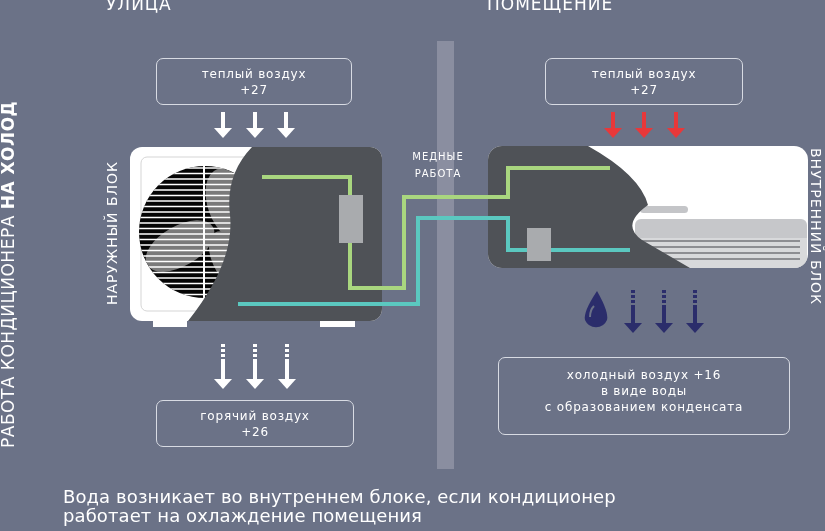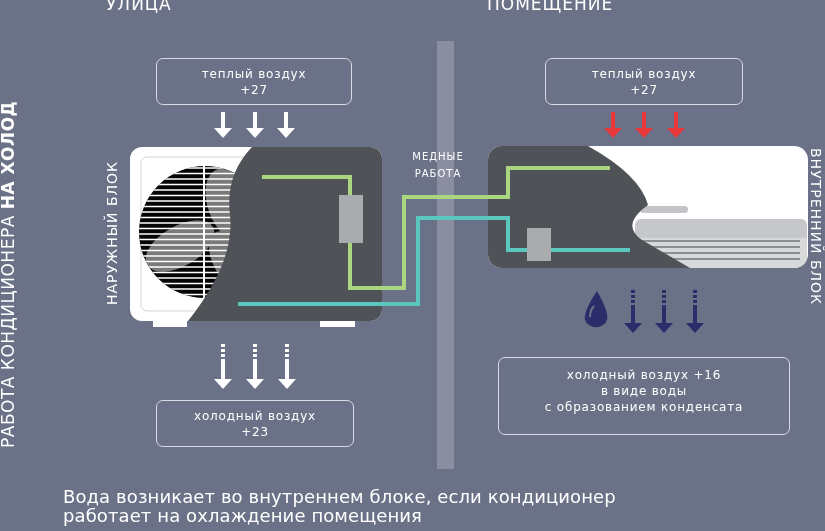--- a/index.html
+++ b/index.html
@@ -43,22 +43,22 @@
 
 <div class="box" style="left:156px; top:58px; width:196px; height:47px; padding-top:7px;">
   <span>теплый воздух</span>
   <span>+27</span>
 </div>
 <div class="box" style="left:545px; top:58px; width:198px; height:47px; padding-top:7px;">
   <span>теплый воздух</span>
   <span>+27</span>
 </div>
 <div class="box" style="left:156px; top:400px; width:198px; height:47px; padding-top:7px;">
-  <span>холодный воздух</span>
-  <span>+23</span>
+  <span>горячий воздух</span>
+  <span>+26</span>
 </div>
 <div class="box" style="left:498px; top:357px; width:292px; height:78px; padding-top:9px;">
   <span>холодный воздух +16</span>
   <span>в виде воды</span>
   <span>с образованием конденсата</span>
 </div>
 
 <div class="abs" style="left:400px; top:148px; width:76px; text-align:center; font-size:10px; line-height:17px; letter-spacing:1px;">
   <div>МЕДНЫЕ</div>
   <div>РАБОТА</div>

